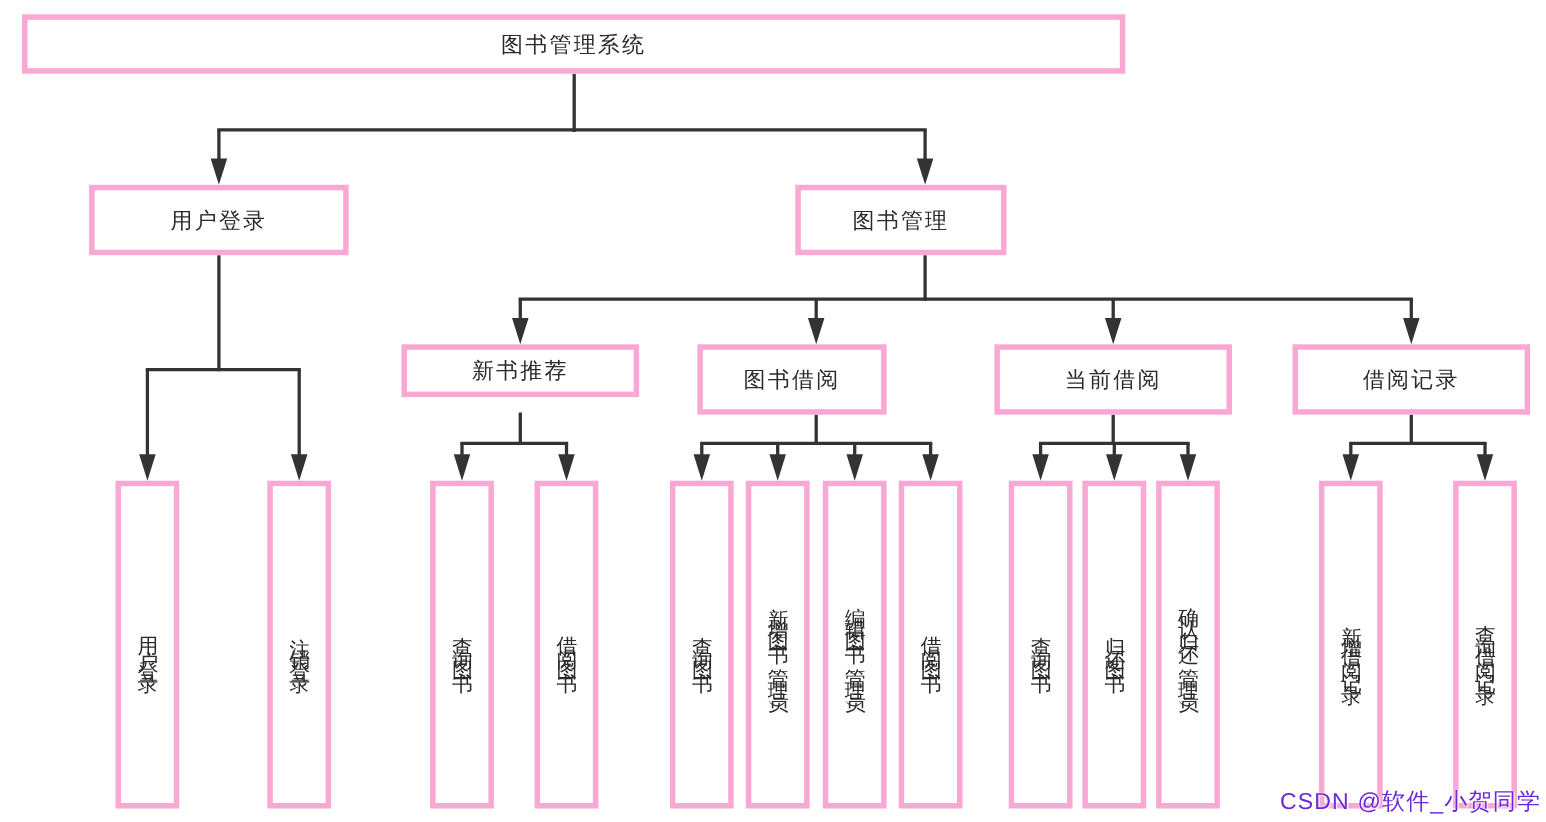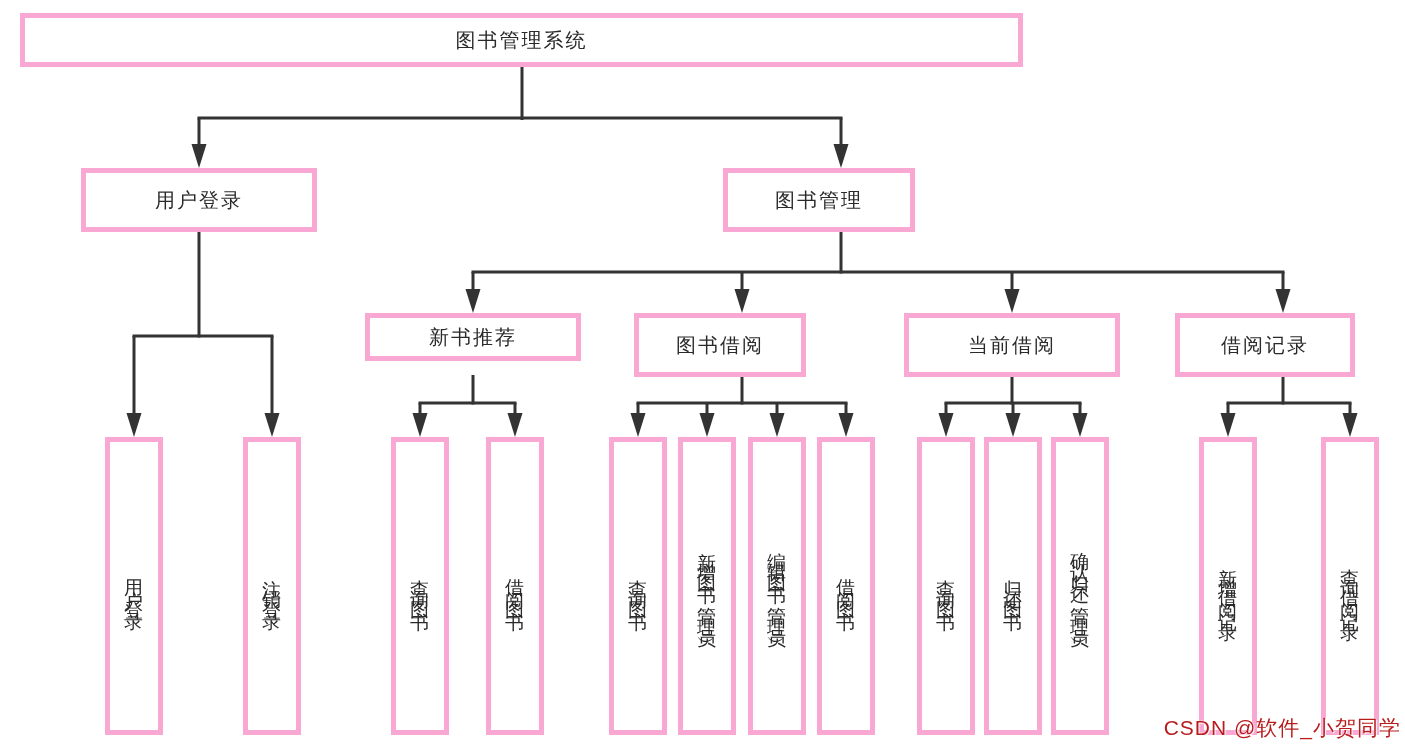--- a/index.html
+++ b/index.html
@@ -37,21 +37,21 @@
     letter-spacing: 11px;
     line-height: 1;
     white-space: nowrap;
   }
   .watermark {
     position: absolute;
     right: 4px;
     bottom: 5px;
     z-index: 3;
     font-size: 21px;
-    color: #b91c1c;
+    color: #6d28d9;
     text-shadow: 0 0 2px #ffffff, 1px 1px 1px #ffffff;
     letter-spacing: 1px;
   }
 </style>
 </head>
 <body>
 
 <div class="canvas">
 
   <svg class="connectors" width="1405" height="747">
@@ -129,21 +129,21 @@
 
   <div class="node h-node" style="left:365px; top:313px; width:216px; height:48px;">
     <span>新书推荐</span>
   </div>
   <div class="node h-node" style="left:634px; top:313px; width:172px; height:64px;">
     <span>图书借阅</span>
   </div>
   <div class="node h-node" style="left:904px; top:313px; width:216px; height:64px;">
     <span>当前借阅</span>
   </div>
-  <div class="node h-node" style="left:1175px; top:313px; width:180px; height:64px;align-items:center;">
+  <div class="node h-node" style="left:1175px; top:313px; width:216px; height:64px;align-items:center;">
     <span>借阅记录</span>
   </div>
 
   <div class="node v-node" style="left:105px; top:437px; width:58px; height:298px;">
     <span>用户登录</span>
   </div>
   <div class="node v-node" style="left:243px; top:437px; width:58px; height:298px;">
     <span>注销登录</span>
   </div>
 

